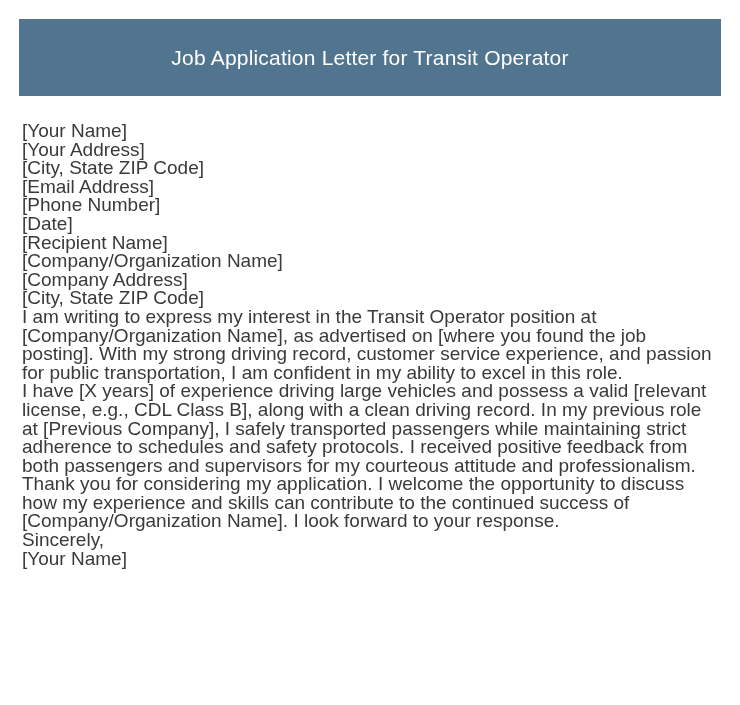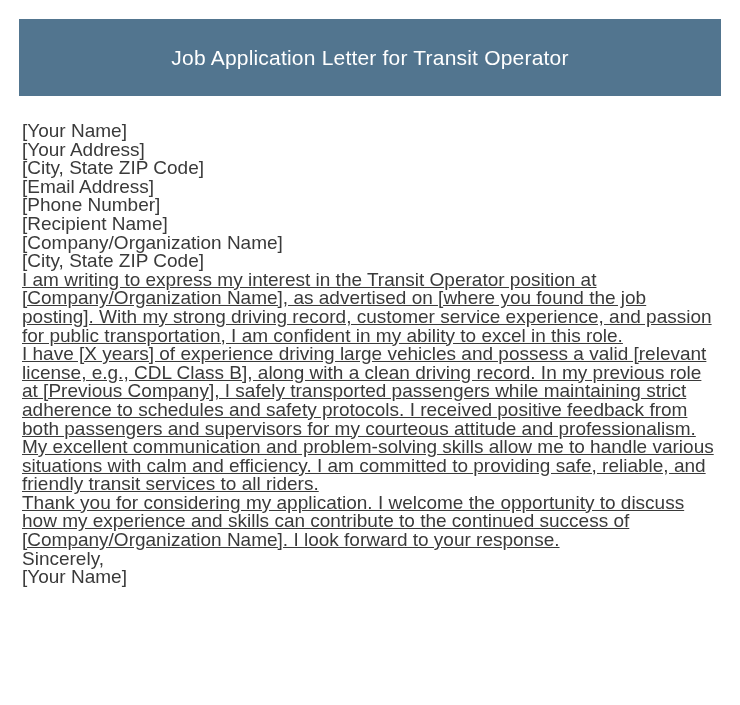--- a/index.html
+++ b/index.html
@@ -44,53 +44,53 @@
     color: #3a3a3a;
   }
   .letter-line {
     margin: 0;
     padding: 0;
   }
   .letter-para {
     margin: 0;
     padding: 0;
     text-align: left;
-    text-decoration: underline;
   }
 </style>
 </head>
 <body>
 
 <div class="page">
 
   <div class="header-banner">
     <div class="header-title">Job Application Letter for Transit Operator</div>
   </div>
 
   <div class="letter-body">
 
     <div>
       <div class="letter-line">[Your Name]</div>
       <div class="letter-line">[Your Address]</div>
       <div class="letter-line">[City, State ZIP Code]</div>
       <div class="letter-line">[Email Address]</div>
       <div class="letter-line">[Phone Number]</div>
+      <div class="letter-line">[Date]</div>
     </div>
 
     <div>
       <div class="letter-line">[Recipient Name]</div>
       <div class="letter-line">[Company/Organization Name]</div>
+      <div class="letter-line">[Company Address]</div>
       <div class="letter-line">[City, State ZIP Code]</div>
     </div>
 
 
     <div>
       <p class="letter-para">I am writing to express my interest in the Transit Operator position at [Company/Organization Name], as advertised on [where you found the job posting]. With my strong driving record, customer service experience, and passion for public transportation, I am confident in my ability to excel in this role.</p>
       <p class="letter-para">I have [X years] of experience driving large vehicles and possess a valid [relevant license, e.g., CDL Class B], along with a clean driving record. In my previous role at [Previous Company], I safely transported passengers while maintaining strict adherence to schedules and safety protocols. I received positive feedback from both passengers and supervisors for my courteous attitude and professionalism.</p>
-      <p class="letter-para">My excellent communication and problem-solving skills allow me to handle various situations with calm and efficiency. I am committed to providing safe, reliable, and friendly transit services to all riders.</p>
       <p class="letter-para">Thank you for considering my application. I welcome the opportunity to discuss how my experience and skills can contribute to the continued success of [Company/Organization Name]. I look forward to your response.</p>
     </div>
 
     <div class="letter-line">Sincerely,</div>
     <div class="letter-line">[Your Name]</div>
 
   </div>
 </div>
 
 </body></html>

